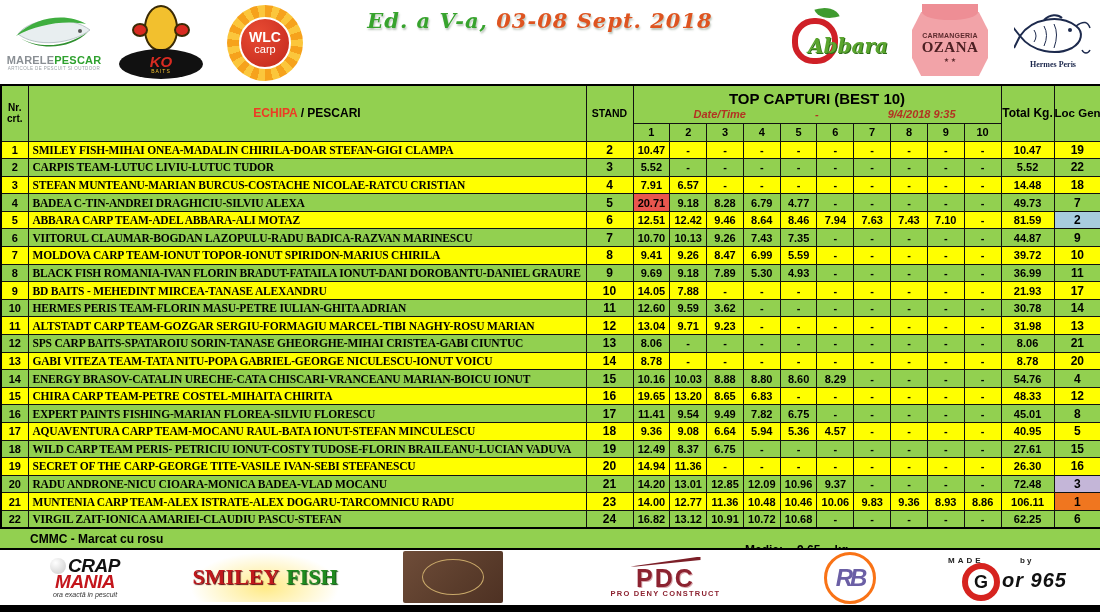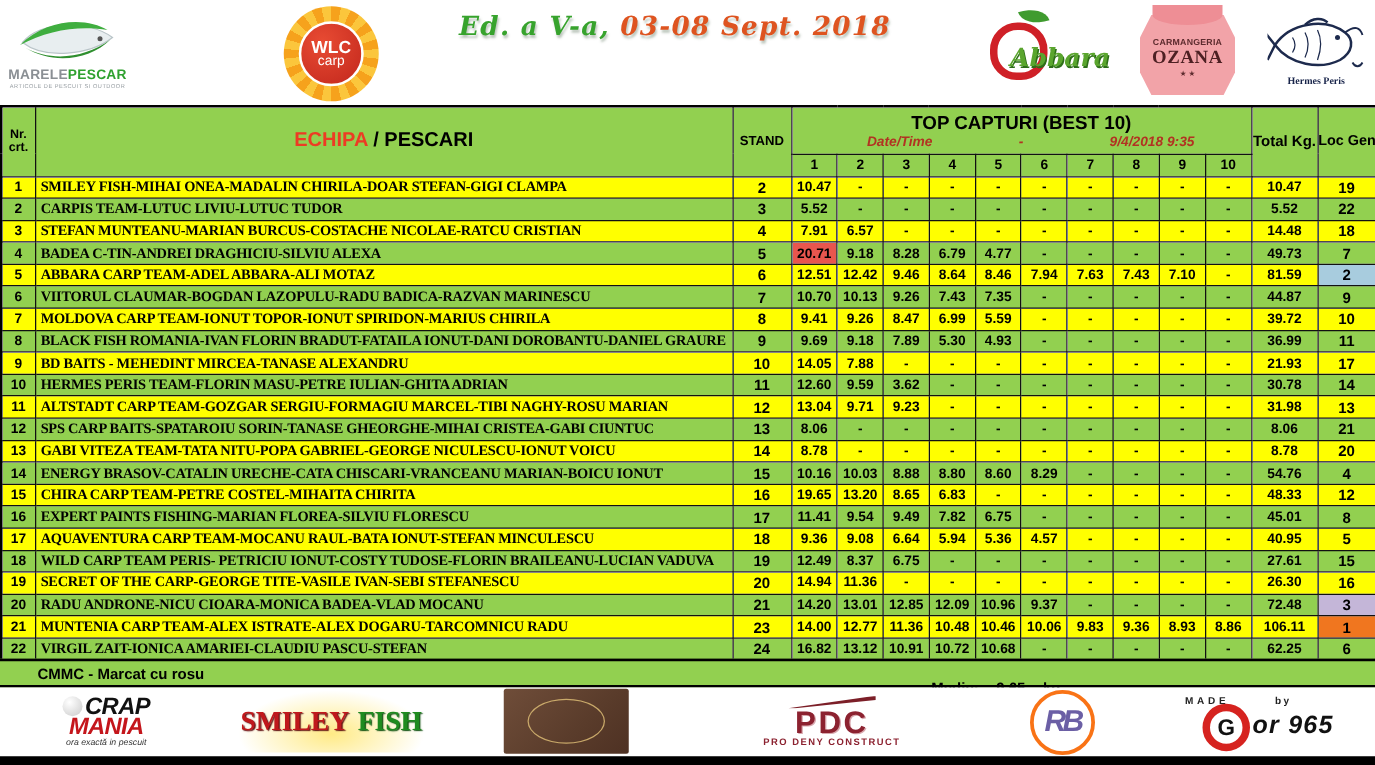--- a/index.html
+++ b/index.html
@@ -65,21 +65,21 @@
   
   .hp { left:1012px; top:6px; width:82px; height:74px; position:absolute; display:flex; flex-direction:column; align-items:center; }
   .hp-name { font-family:"Liberation Serif", serif; font-size:8px; font-weight:bold; color:#18244a; margin-top:-4px; }
 
   
   table.board { position:absolute; left:0; top:84px; width:1100px; border-collapse:collapse; table-layout:fixed; }
   table.board th, table.board td { border:1px solid #111; overflow:hidden; white-space:nowrap; }
   table.board { border:2px solid #000; }
   thead th { background:var(--green); font-weight:bold; text-align:center; }
   th.h-nr { font-size:10px; line-height:11px; }
-  th.h-team { font-size:16px; }
+  th.h-team { font-size:12px; }
   th.h-team .red { color:var(--echipa-red); }
   th.h-stand { font-size:10.5px; }
   th.h-top { padding:0; }
   .top-capturi { font-size:15px; font-weight:bold; line-height:17px; padding-top:3px; }
   .datetime-row { display:flex; justify-content:space-between; padding:0 45px 0 60px; font-size:11px; font-weight:bold; font-style:italic; color:var(--date-red); line-height:14px; }
   th.h-c { font-size:11px; height:18px; }
   th.h-total { font-size:12px; }
   th.h-loc { font-size:11.5px; }
 
   tbody tr { height:17.6px; }
@@ -95,21 +95,21 @@
   tbody tr td.mark-lilac { background:var(--place3-lilac) !important; }
   tbody tr td.mark-orange { background:var(--place1-orange) !important; }
 
   
   .note-bar { position:absolute; left:0; top:527px; width:1100px; height:23px; background:var(--green);
     border-top:2px solid #000; border-bottom:2px solid #000; }
   .cmmc-note { position:absolute; left:30px; top:3px; font-size:12px; font-weight:bold; }
   .medie { position:absolute; left:745px; top:14px; font-size:12px; font-weight:bold; display:flex; gap:14px; }
 
   
-  .sponsor-band { position:absolute; left:0; top:550px; width:1100px; height:55px; background:#fff; }
+  .sponsor-band { position:absolute; left:0; top:550px; width:1100px; height:55px; background:#fff;border-radius:26px; }
   .sp { position:absolute; display:flex; align-items:center; justify-content:center; }
 
   .crap { left:10px; top:2px; width:150px; height:50px; flex-direction:column; }
   .crap-l1 { font-size:19px; line-height:17px; font-weight:bold; font-style:italic; color:#111; letter-spacing:-.5px; }
   .crap-l1 .ball { display:inline-block; width:16px; height:16px; background:radial-gradient(circle at 35% 30%, #fff, #c9c9c9); border-radius:50%; vertical-align:-2px; margin-right:2px; }
   .crap-l2 { font-size:19px; line-height:15px; font-weight:bold; font-style:italic; color:#c4161c; letter-spacing:-.5px; }
   .crap-sub { font-size:7px; font-style:italic; color:#333; margin-top:2px; }
 
   .smiley { left:190px; top:2px; width:150px; height:50px; background:radial-gradient(ellipse at 50% 70%, rgba(255,232,120,.9), rgba(255,232,120,0) 70%); font-family:"Liberation Serif", serif; font-weight:bold; font-size:22px; }
   .smiley .s1 { color:#c0181c; text-shadow:1px 1px 1px #5c0a0c; }
@@ -145,20 +145,31 @@
       <svg class="mp-fish" viewBox="0 0 84 40">
         <path d="M6 20 C20 2, 60 2, 78 16 C60 30, 24 34, 6 20 Z" fill="#e8eef0" stroke="#b9c4c8"></path>
         <path d="M4 22 C26 0, 58 0, 74 10 C52 6, 26 10, 4 22 Z" fill="#3fae3f"></path>
         <path d="M8 24 C30 36, 56 32, 76 18 C60 34, 30 38, 8 24 Z" fill="#2f8f2f"></path>
         <circle cx="68" cy="17" r="2" fill="#555"></circle>
       </svg>
       <div class="mp-name"><span class="g1">MARELE</span><span class="g2">PESCAR</span></div>
       <div class="mp-sub">ARTICOLE DE PESCUIT SI OUTDOOR</div>
     </div>
 
+    <div class="logo-box ko">
+      <div class="ko-fish">
+        <div class="ko-body"></div>
+          <div class="ko-glove l"></div>
+          <div class="ko-glove r"></div>
+      </div>
+      <div class="ko-banner">
+        <span class="ko-txt">KO</span>
+        <span class="ko-sub">BAITS</span>
+      </div>
+    </div>
 
     <div class="logo-box wlc">
       <div class="wlc-sun">
         <div class="wlc-core">
           <span class="l1">WLC</span>
           <span class="l2">carp</span>
         </div>
       </div>
     </div>
 

